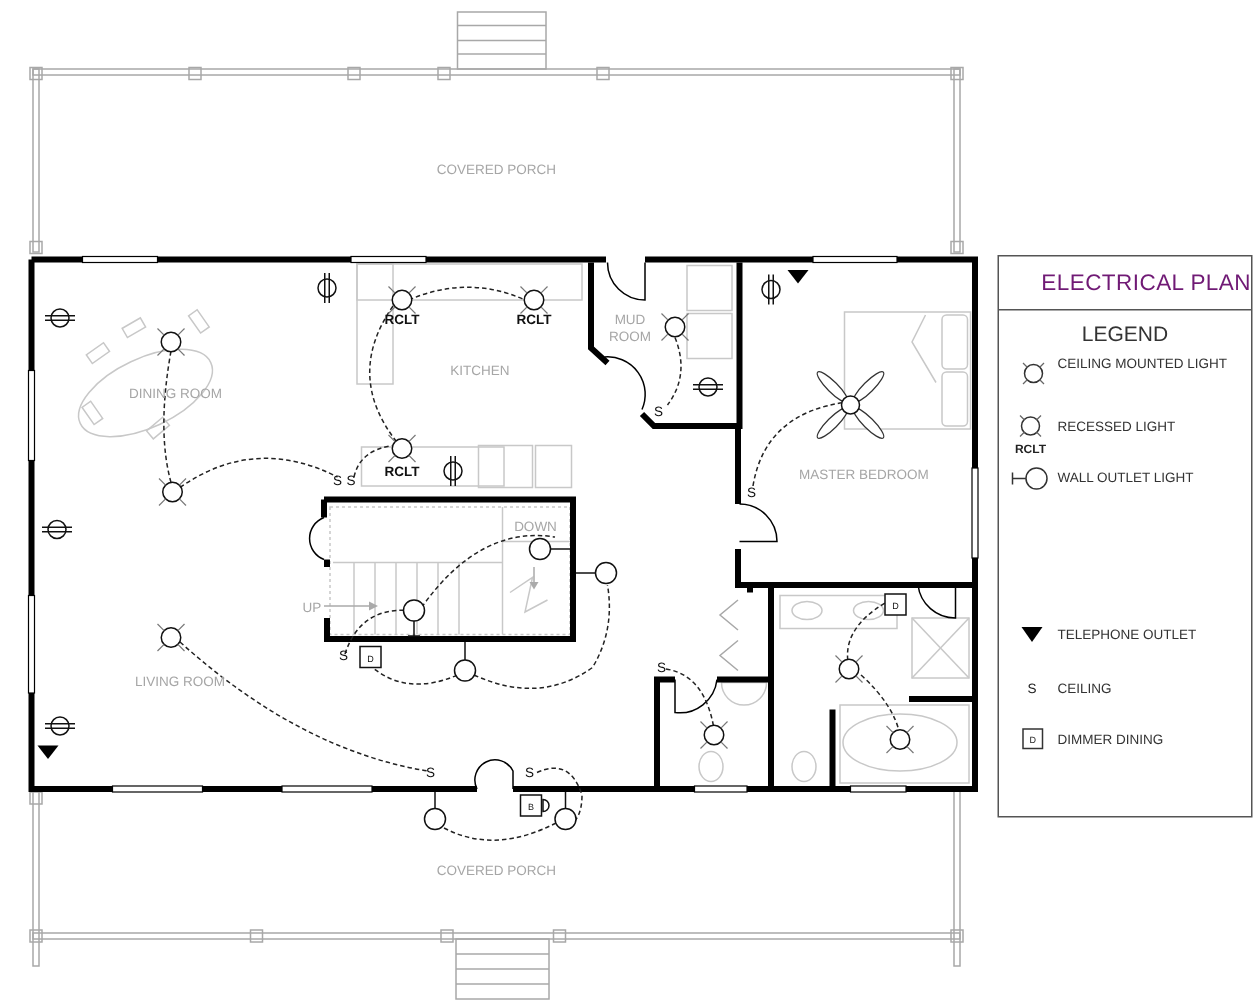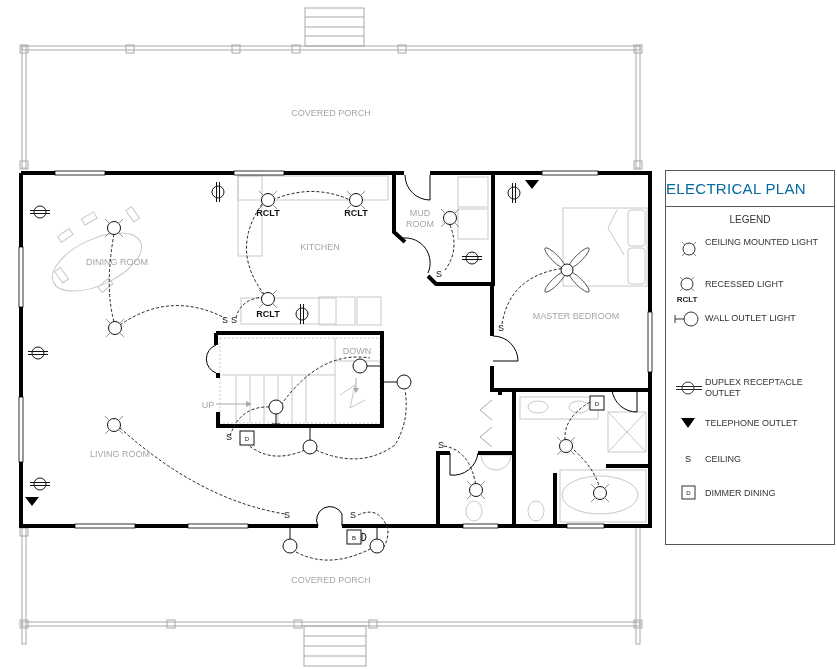--- a/index.html
+++ b/index.html
@@ -8,22 +8,22 @@
   .room-label{font-family:"Liberation Sans",sans-serif;font-size:9px;fill:#a6a6a6;}
   .sym-label{font-family:"Liberation Sans",sans-serif;font-size:9px;fill:#111;font-weight:bold;}
   .sw{font-family:"Liberation Sans",sans-serif;font-size:9px;fill:#111;}
   .wall{stroke:#000;stroke-width:4;fill:none;}
   .thin{stroke:#000;stroke-width:1;fill:none;}
   .furn{stroke:#c8c8c8;stroke-width:1;fill:none;}
   .porch{stroke:#a8a8a8;stroke-width:1;fill:none;}
   .wire{stroke:#222;stroke-width:1;stroke-dasharray:3 2;fill:none;}
   .fix{stroke:#111;stroke-width:1;fill:#fff;}
   #legend{position:absolute;left:665px;top:170px;width:170px;height:375px;border:1px solid #555;background:#fff;box-sizing:border-box;}
-  #legend .title{height:35px;border-bottom:1px solid #555;font-size:15px;color:#0369a1;text-align:left;line-height:35px;letter-spacing:0.3px;}
-  #legend .sub{font-size:10px;color:#333;text-align:center;margin-top:7px;height:14px;}
+  #legend .title{height:35px;border-bottom:1px solid #555;font-size:15px;color:#701a75;text-align:right;line-height:35px;letter-spacing:0.3px;}
+  #legend .sub{font-size:14px;color:#333;text-align:center;margin-top:7px;height:14px;}
   .lg-row{position:absolute;left:0;width:170px;height:30px;}
   .lg-icon{position:absolute;left:6px;top:0;width:36px;height:30px;}
   .lg-text{position:absolute;left:39px;top:0;font-size:9px;color:#333;line-height:11px;width:120px;}
 </style>
 </head>
 <body>
 
 <svg id="plan" width="837" height="669" viewBox="0 0 837 669">
   <defs>
     <g id="ceil">
@@ -348,28 +348,20 @@
   <div class="lg-row" style="top:138px">
     <svg class="lg-icon" viewBox="0 0 36 30">
       <line x1="3" y1="10" x2="12" y2="10" stroke="#333"></line>
         <line x1="3" y1="6" x2="3" y2="14" stroke="#333"></line>
       <circle cx="19" cy="10" r="7" fill="#fff" stroke="#333"></circle>
     </svg>
     <div class="lg-text" style="top:4px">WALL OUTLET LIGHT</div>
   </div>
 
 
-  <div class="lg-row" style="top:206px">
-    <svg class="lg-icon" viewBox="0 0 36 30">
-      <circle cx="16" cy="11" r="6" fill="#fff" stroke="#333"></circle>
-      <line x1="4" y1="9.5" x2="30" y2="9.5" stroke="#222"></line>
-        <line x1="4" y1="12.5" x2="30" y2="12.5" stroke="#222"></line>
-    </svg>
-    <div class="lg-text">DUPLEX RECEPTACLE OUTLET</div>
-  </div>
 
   <div class="lg-row" style="top:244px">
     <svg class="lg-icon" viewBox="0 0 36 30">
       <polygon points="9,3 23,3 16,13" fill="#000"></polygon>
     </svg>
     <div class="lg-text" style="top:3px">TELEPHONE OUTLET</div>
   </div>
 
   <div class="lg-row" style="top:280px">
     <svg class="lg-icon" viewBox="0 0 36 30">

